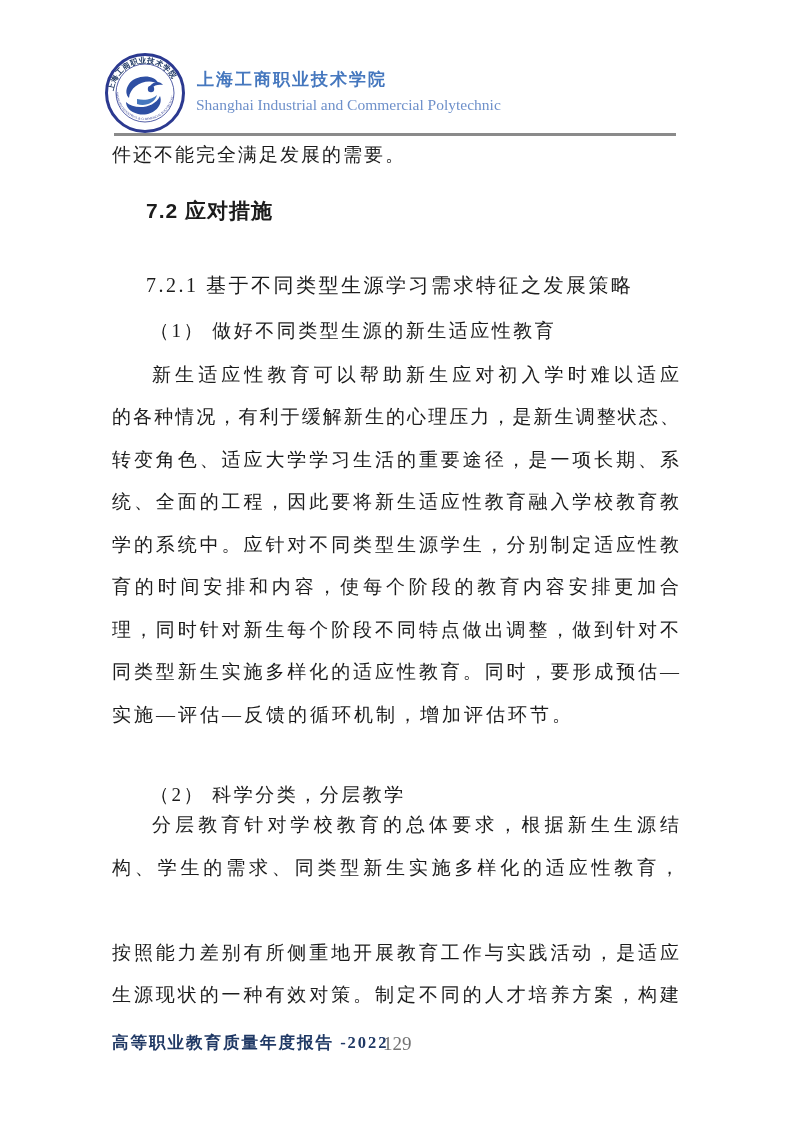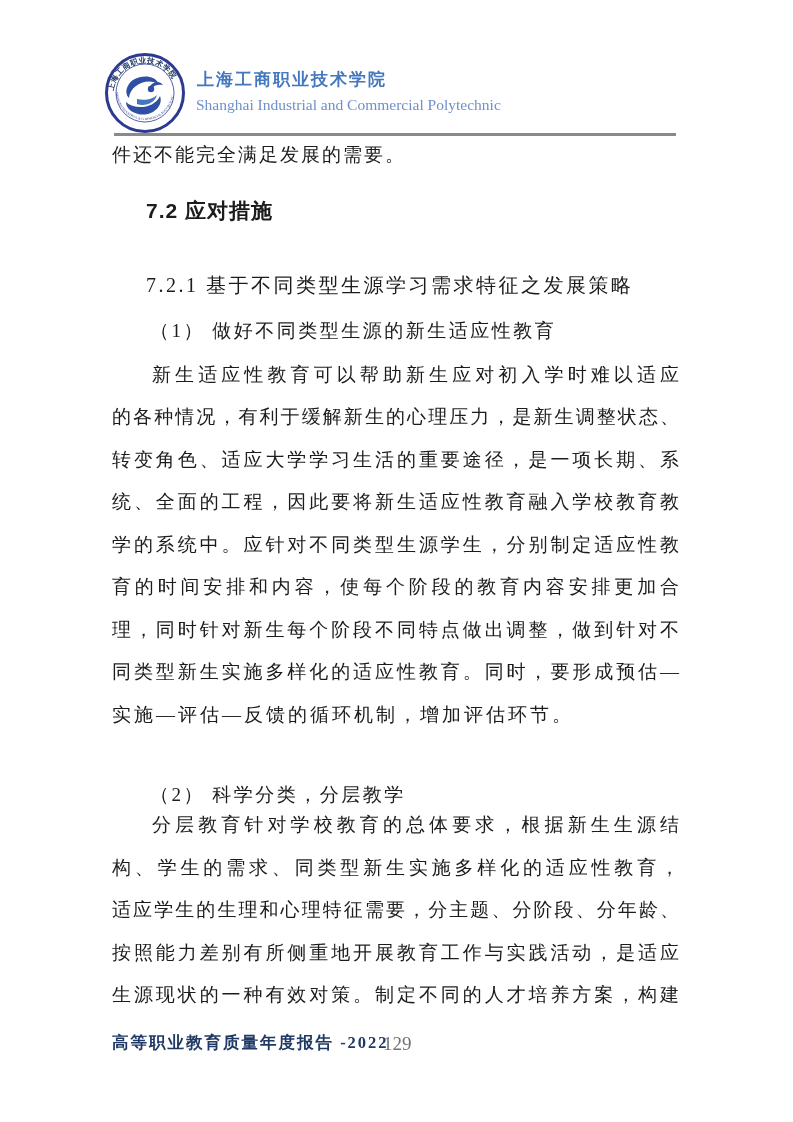--- a/index.html
+++ b/index.html
@@ -108,20 +108,19 @@
   <div class="t j" style="top:531px">学的系统中。应针对不同类型生源学生，分别制定适应性教</div>
   <div class="t j" style="top:573px">育的时间安排和内容，使每个阶段的教育内容安排更加合</div>
   <div class="t j" style="top:616px">理，同时针对新生每个阶段不同特点做出调整，做到针对不</div>
   <div class="t j" style="top:658px">同类型新生实施多样化的适应性教育。同时，要形成预估—</div>
   <div class="t lastline" style="top:701px">实施—评估—反馈的循环机制，增加评估环节。</div>
 
   <div class="t item item2">（2） 科学分类，分层教学</div>
 
   <div class="t j indent" style="top:811px">分层教育针对学校教育的总体要求，根据新生生源结</div>
   <div class="t j" style="top:854px">构、学生的需求、同类型新生实施多样化的适应性教育，</div>
-  <div class="t j" style="top:896px">适应学生的生理和心理特征需要，分主题、分阶段、分年龄、</div>
   <div class="t j" style="top:939px">按照能力差别有所侧重地开展教育工作与实践活动，是适应</div>
   <div class="t j" style="top:981px">生源现状的一种有效对策。制定不同的人才培养方案，构建</div>
 
   <div class="footer-title">高等职业教育质量年度报告 -2022</div>
   <div class="page-num">129</div>
 
 </div>
 
 </body></html>

